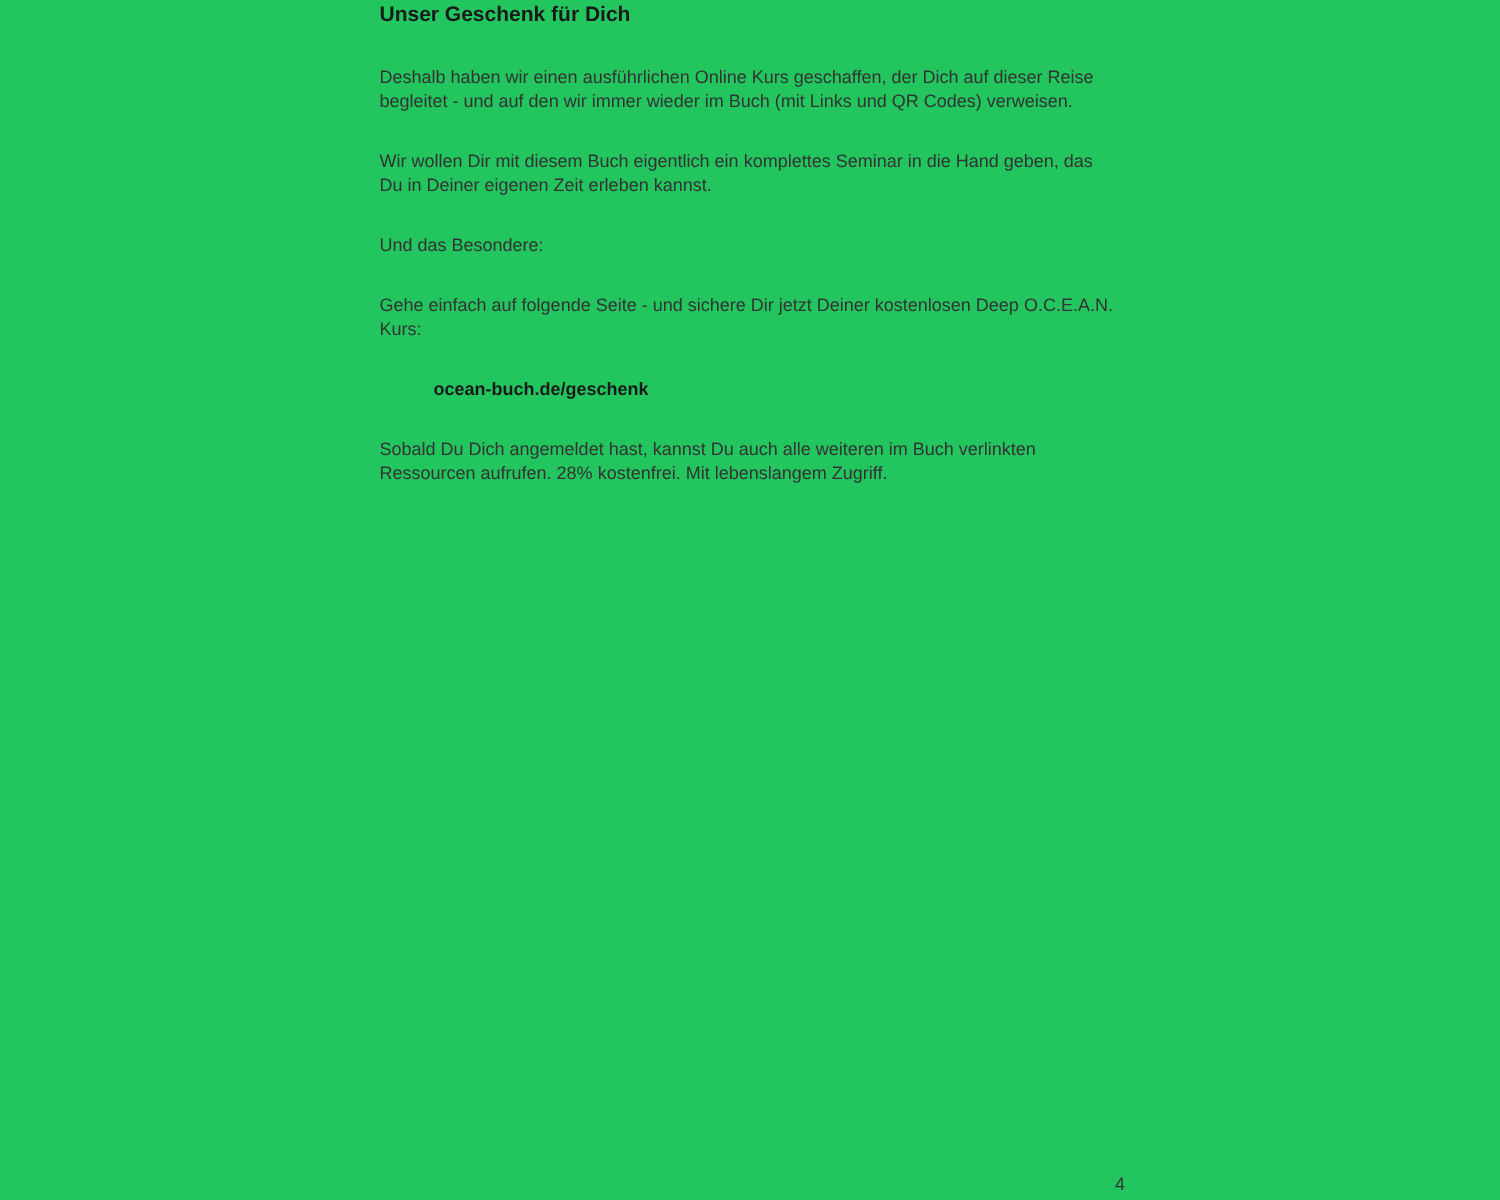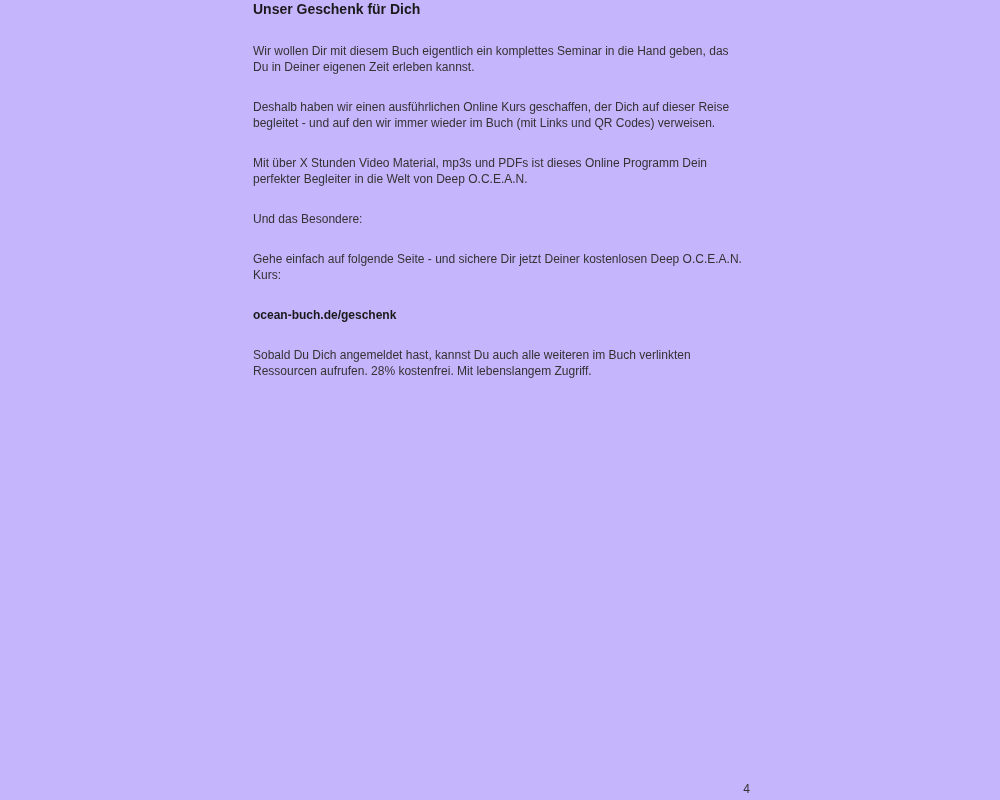--- a/index.html
+++ b/index.html
@@ -8,21 +8,21 @@
     width: 1000px;
     height: 800px;
     position: relative;
     overflow: hidden;
     font-family: "Liberation Sans", sans-serif;
     color: #333333;
   }
   .page {
     position: absolute;
     inset: 0;
-    background: #c4b5fd;
+    background: #22c55e;
   }
   .content {
     position: absolute;
     left: 253px;
     top: 1px;
     width: 497px;
   }
   .heading {
     font-size: 14px;
     font-weight: bold;
@@ -32,44 +32,43 @@
   }
   .para {
     font-size: 12px;
     line-height: 16px;
     margin-bottom: 24px;
     white-space: pre-line;
   }
   .para.bold {
     font-weight: bold;
     color: #1a1a1a;
+    margin-left: 36px;
   }
   .page-number {
     position: absolute;
     top: 781px;
     left: 253px;
     width: 497px;
     text-align: right;
     font-size: 12px;
     line-height: 16px;
     color: #333333;
   }
 </style>
 </head>
 <body>
 
 <div class="page">
   <div class="content">
     <h1 class="heading">Unser Geschenk für Dich</h1>
+    <p class="para">Deshalb haben wir einen ausführlichen Online Kurs geschaffen, der Dich auf dieser Reise
+begleitet - und auf den wir immer wieder im Buch (mit Links und QR Codes) verweisen.</p>
     <p class="para">Wir wollen Dir mit diesem Buch eigentlich ein komplettes Seminar in die Hand geben, das
 Du in Deiner eigenen Zeit erleben kannst.</p>
-    <p class="para">Deshalb haben wir einen ausführlichen Online Kurs geschaffen, der Dich auf dieser Reise
-begleitet - und auf den wir immer wieder im Buch (mit Links und QR Codes) verweisen.</p>
-    <p class="para">Mit über X Stunden Video Material, mp3s und PDFs ist dieses Online Programm Dein
-perfekter Begleiter in die Welt von Deep O.C.E.A.N.</p>
     <p class="para">Und das Besondere:</p>
     <p class="para">Gehe einfach auf folgende Seite - und sichere Dir jetzt Deiner kostenlosen Deep O.C.E.A.N.
 Kurs:</p>
     <p class="para bold">ocean-buch.de/geschenk</p>
     <p class="para">Sobald Du Dich angemeldet hast, kannst Du auch alle weiteren im Buch verlinkten
 Ressourcen aufrufen. 28% kostenfrei. Mit lebenslangem Zugriff.</p>
   </div>
   <div class="page-number">4</div>
 </div>
 

